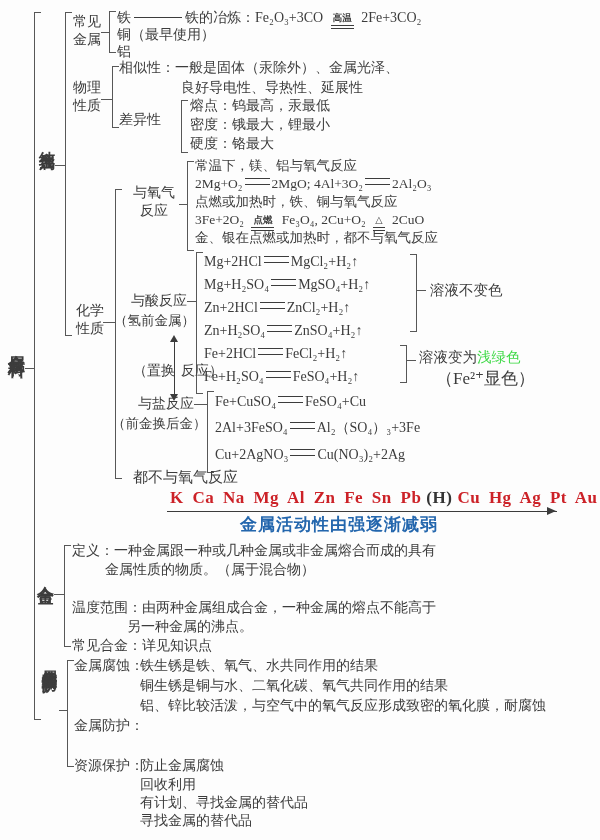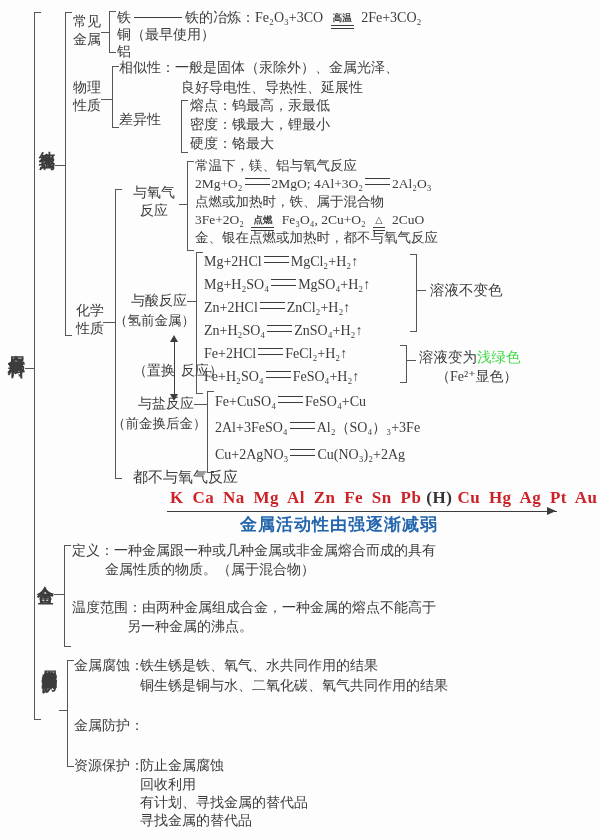--- a/index.html
+++ b/index.html
@@ -80,21 +80,21 @@
   <div class="brkL" style="left:115px;top:189px;height:288px;"></div>
 
   <div class="c2" style="left:128px;top:184px;width:52px;">
     <div>与氧气</div>
     <div>反应</div>
   </div>
   <div class="tick" style="left:179px;top:204px;width:8px;"></div>
   <div class="brkL" style="left:187px;top:161px;height:88px;"></div>
   <div class="t sm" style="left:195px;top:158px;">常温下，镁、铝与氧气反应</div>
   <div class="t sm" style="left:195px;top:176px;">2Mg+O₂<span class="deq"></span>2MgO; 4Al+3O₂<span class="deq"></span>2Al₂O₃</div>
-  <div class="t sm" style="left:195px;top:194px;">点燃或加热时，铁、属于混合物</div>
+  <div class="t sm" style="left:195px;top:194px;">点燃或加热时，铁、铜与氧气反应</div>
   <div class="t sm" style="left:195px;top:212px;">3Fe+2O₂ <span class="cond">点燃</span> Fe₃O₄, 2Cu+O₂ <span class="cond">△</span> 2CuO</div>
   <div class="t sm" style="left:195px;top:230px;">金、银在点燃或加热时，都不与氧气反应</div>
 
   <div class="t" style="left:131px;top:293px;">与酸反应</div>
   <div class="t sm" style="left:114px;top:313px;">（氢前金属）</div>
   <div class="tick" style="left:187px;top:301px;width:9px;"></div>
   <div class="brkL" style="left:196px;top:252px;height:140px;"></div>
   <div class="t" style="left:204px;top:254px;">Mg+2HCl<span class="deq"></span>MgCl₂+H₂↑</div>
   <div class="t" style="left:204px;top:277px;">Mg+H₂SO₄<span class="deq"></span>MgSO₄+H₂↑</div>
   <div class="t" style="left:204px;top:300px;">Zn+2HCl<span class="deq"></span>ZnCl₂+H₂↑</div>
@@ -102,21 +102,21 @@
   <div class="t" style="left:204px;top:346px;">Fe+2HCl<span class="deq"></span>FeCl₂+H₂↑</div>
   <div class="t" style="left:204px;top:369px;">Fe+H₂SO₄<span class="deq"></span>FeSO₄+H₂↑</div>
 
   <div class="brkR" style="left:410px;top:254px;height:76px;"></div>
   <div class="tick" style="left:416px;top:290px;width:10px;"></div>
   <div class="t" style="left:430px;top:282px;font-size:14.5px;">溶液不变色</div>
 
   <div class="brkR" style="left:400px;top:345px;height:36px;"></div>
   <div class="tick" style="left:406px;top:360px;width:10px;"></div>
   <div class="t" style="left:419px;top:349px;font-size:14.5px;"><span>溶液变为</span><span class="green">浅绿色</span></div>
-  <div class="t" style="left:436px;top:369px;font-size:14px;">（Fe²⁺显色）</div>
+  <div class="t" style="left:436px;top:369px;font-size:17px;">（Fe²⁺显色）</div>
 
   <div class="varr" style="left:174px;top:338px;height:60px;"></div>
   <div class="t" style="left:133px;top:363px;">（置换</div>
   <div class="t" style="left:181px;top:363px;">反应）</div>
 
   <div class="t" style="left:138px;top:396px;">与盐反应</div>
   <div class="t sm" style="left:112px;top:416px;">（前金换后金）</div>
   <div class="tick" style="left:194px;top:404px;width:13px;"></div>
   <div class="brkL" style="left:207px;top:391px;height:80px;"></div>
   <div class="t" style="left:215px;top:394px;">Fe+CuSO₄<span class="deq"></span>FeSO₄+Cu</div>
@@ -128,28 +128,30 @@
   <div class="harr" style="left:167px;top:511px;width:390px;"></div>
   <div class="t blue" style="left:240px;top:515px;font-size:17px;letter-spacing:1px;">金属活动性由强逐渐减弱</div>
 
   <div class="vt" style="left:37px;top:572px;font-size:17px;">合金</div>
   <div class="tick" style="left:54px;top:594px;width:10px;"></div>
   <div class="brkL" style="left:64px;top:545px;height:100px;"></div>
   <div class="t" style="left:72px;top:543px;">定义：一种金属跟一种或几种金属或非金属熔合而成的具有</div>
   <div class="t" style="left:105px;top:562px;">金属性质的物质。（属于混合物）</div>
   <div class="t" style="left:72px;top:600px;">温度范围：由两种金属组成合金，一种金属的熔点不能高于</div>
   <div class="t" style="left:127px;top:619px;">另一种金属的沸点。</div>
+  <div class="t" style="left:72px;top:638px;">常见合金：详见知识点</div>
 
   <div class="vt" style="left:42px;top:657px;font-size:15.5px;letter-spacing:1px;">金属的腐蚀和防护</div>
   <div class="tick" style="left:59px;top:710px;width:8px;"></div>
   <div class="brkL" style="left:67px;top:660px;height:105px;"></div>
 
   <div class="t" style="left:74px;top:658px;">金属腐蚀：</div>
   <div class="t" style="left:140px;top:658px;">铁生锈是铁、氧气、水共同作用的结果</div>
   <div class="t" style="left:140px;top:678px;">铜生锈是铜与水、二氧化碳、氧气共同作用的结果</div>
+  <div class="t" style="left:140px;top:698px;">铝、锌比较活泼，与空气中的氧气反应形成致密的氧化膜，耐腐蚀</div>
 
   <div class="t" style="left:74px;top:718px;">金属防护：</div>
 
   <div class="t" style="left:74px;top:758px;">资源保护：</div>
   <div class="t" style="left:140px;top:758px;">防止金属腐蚀</div>
   <div class="t" style="left:140px;top:777px;">回收利用</div>
   <div class="t" style="left:140px;top:795px;">有计划、寻找金属的替代品</div>
   <div class="t" style="left:140px;top:813px;">寻找金属的替代品</div>
 
 </div>

